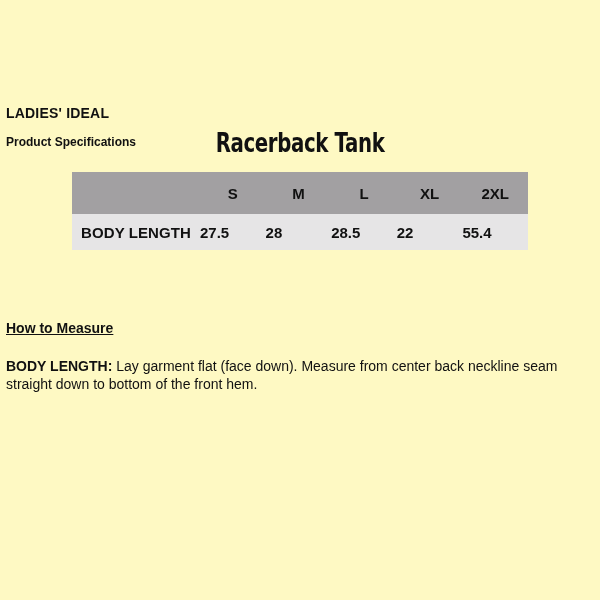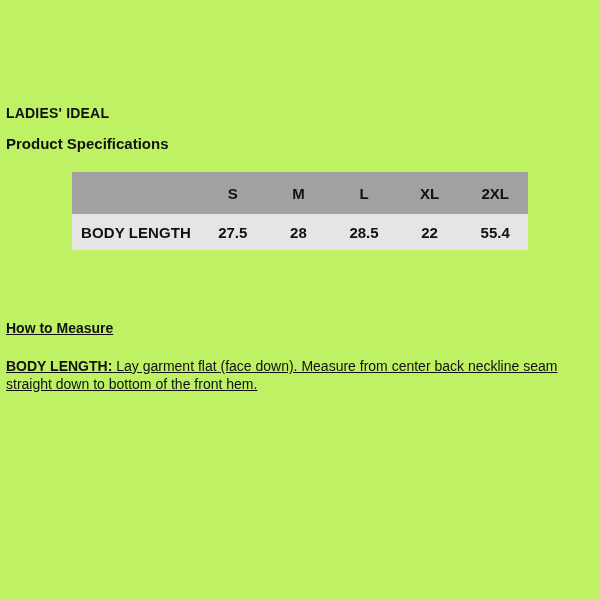--- a/index.html
+++ b/index.html
@@ -6,38 +6,38 @@
   html, body { width: 600px; height: 600px; background: #ffffff; }
   body {
     font-family: "Liberation Sans", sans-serif;
     color: var(--text, #111111);
     position: relative;
   }
   .page {
     position: relative;
     width: 600px;
     height: 600px;
-    background: #bef264;
+    background: #fef9c3;
     overflow: hidden;
   }
 
   
   .brand {
     position: absolute;
     left: 6px;
     top: 105px;
     font-size: 14px;
     font-weight: bold;
     letter-spacing: 0.2px;
   }
   .section-label {
     position: absolute;
     left: 6px;
     top: 135px;
-    font-size: 15px;
+    font-size: 12px;
     font-weight: bold;
   }
   .product-title-wrap {
     position: absolute;
     left: 0;
     top: 128px;
     width: 600px;
     text-align: center;
   }
   .product-title {
@@ -68,21 +68,21 @@
     font-size: 15px;
     font-weight: bold;
     text-align: center;
     vertical-align: middle;
   }
   table.size-table td {
     height: 36px;
     background: var(--table-row-bg, #e6e5e6);
     font-size: 15px;
     font-weight: bold;
-    text-align: center;
+    text-align: left;
     vertical-align: middle;
   }
   table.size-table td.row-label {
     text-align: left;
     padding-left: 9px;
     letter-spacing: 0.1px;
   }
 
   
   .measure-title {
@@ -94,32 +94,35 @@
     text-decoration: underline;
   }
   .measure-body {
     position: absolute;
     left: 6px;
     top: 358px;
     width: 590px;
     font-size: 14px;
     line-height: 17.5px;
   }
-  .measure-item { margin: 0 0 3px 0; text-decoration: underline; }
+  .measure-item { margin: 0 0 3px 0; }
   .measure-item b { font-weight: bold; }
 </style>
 </head>
 <body>
 
 <div class="page">
 
   <div class="brand">LADIES' IDEAL</div>
 
   <div class="section-label">Product Specifications</div>
 
+  <div class="product-title-wrap">
+    <span class="product-title">Racerback Tank</span>
+  </div>
 
   <table class="size-table">
     <colgroup>
       <col class="label-col">
       <col class="size-col">
         <col class="size-col">
         <col class="size-col">
         <col class="size-col">
         <col class="size-col">
     </colgroup>

